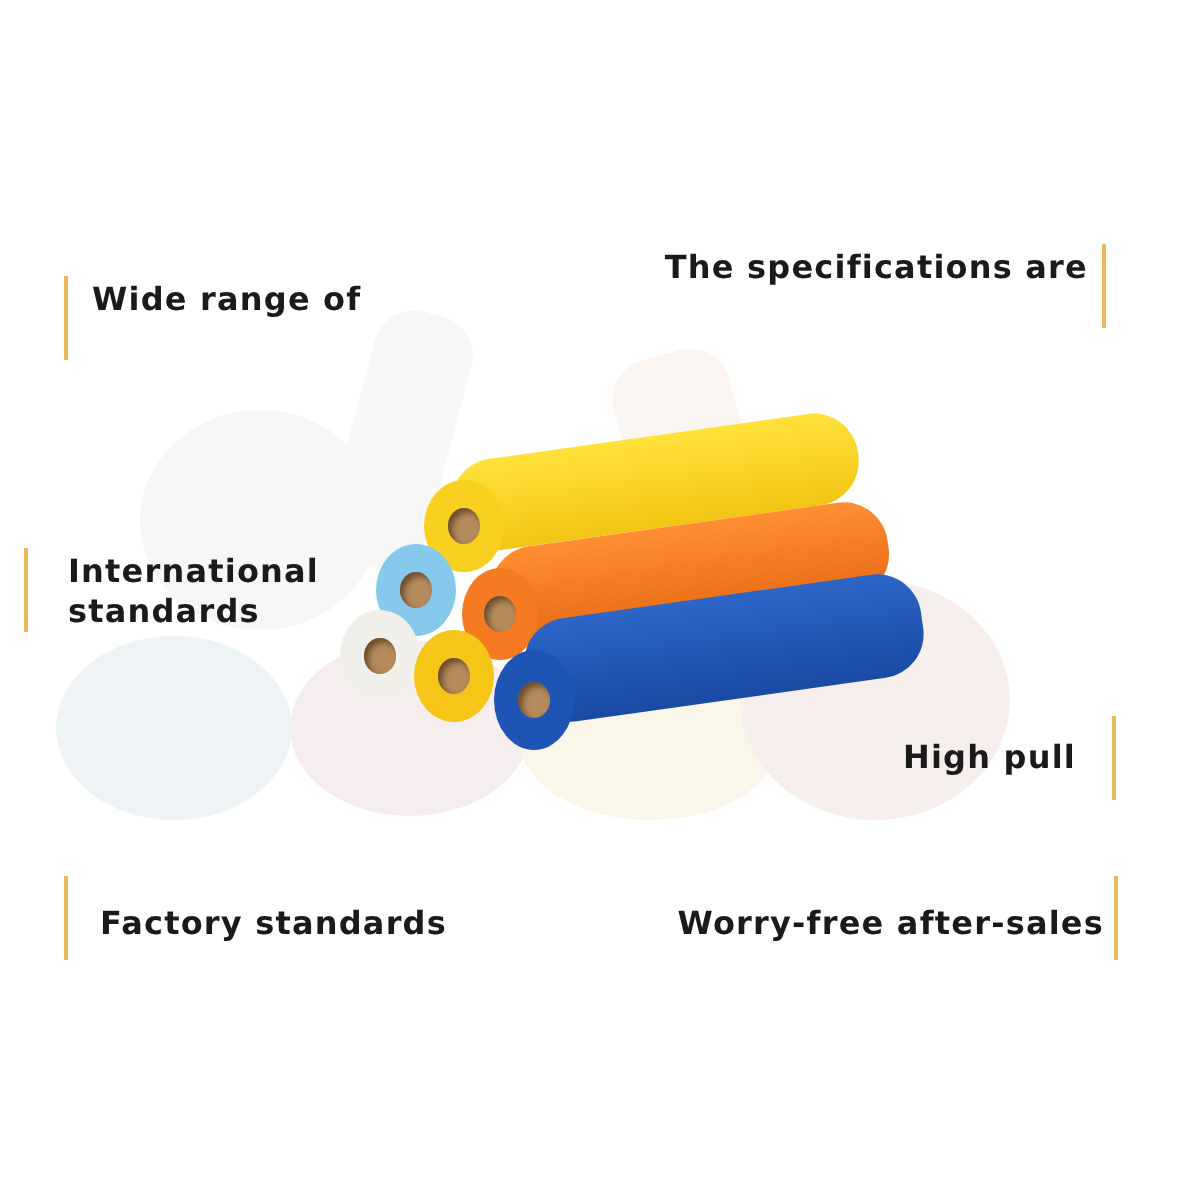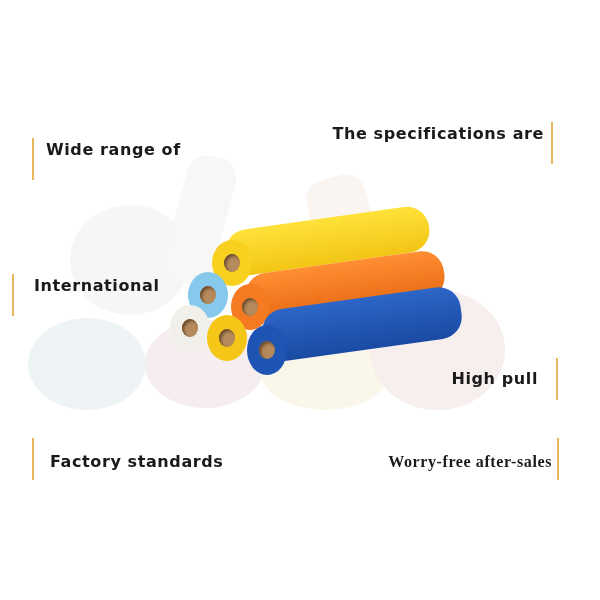--- a/index.html
+++ b/index.html
@@ -62,22 +62,23 @@
 </div>
 
 <div class="bar" style="left:551px;top:122px;height:42px;"></div>
 <div class="feature right" style="right:56px;top:124px;margin-left:28px;">
   <div>The specifications are</div>
 </div>
 
 <div class="bar" style="left:12px;top:274px;height:42px;"></div>
 <div class="feature" style="left:34px;top:276px;text-align:left;">
   <div>International</div>
+  <div>standards</div>
 </div>
 
 <div class="bar" style="left:556px;top:358px;height:42px;"></div>
 <div class="feature right" style="right:62px;top:369px;">High pull</div>
 
 <div class="bar" style="left:32px;top:438px;height:42px;"></div>
 <div class="feature left" style="left:50px;top:452px;">Factory standards</div>
 
 <div class="bar" style="left:557px;top:438px;height:42px;"></div>
-<div class="feature right" style="right:48px;top:452px;font-family:Liberation Serif, serif;">Worry-free after-sales</div>
+<div class="feature right" style="right:48px;top:452px;">Worry-free after-sales</div>
 
 </body></html>

